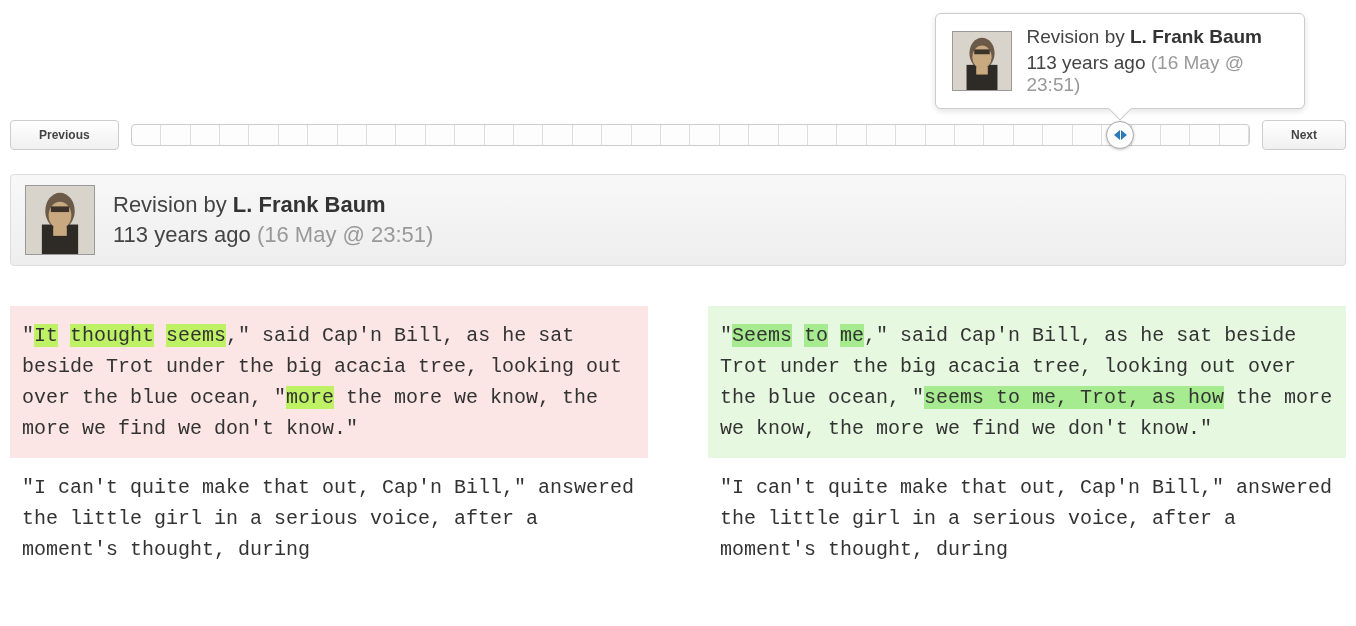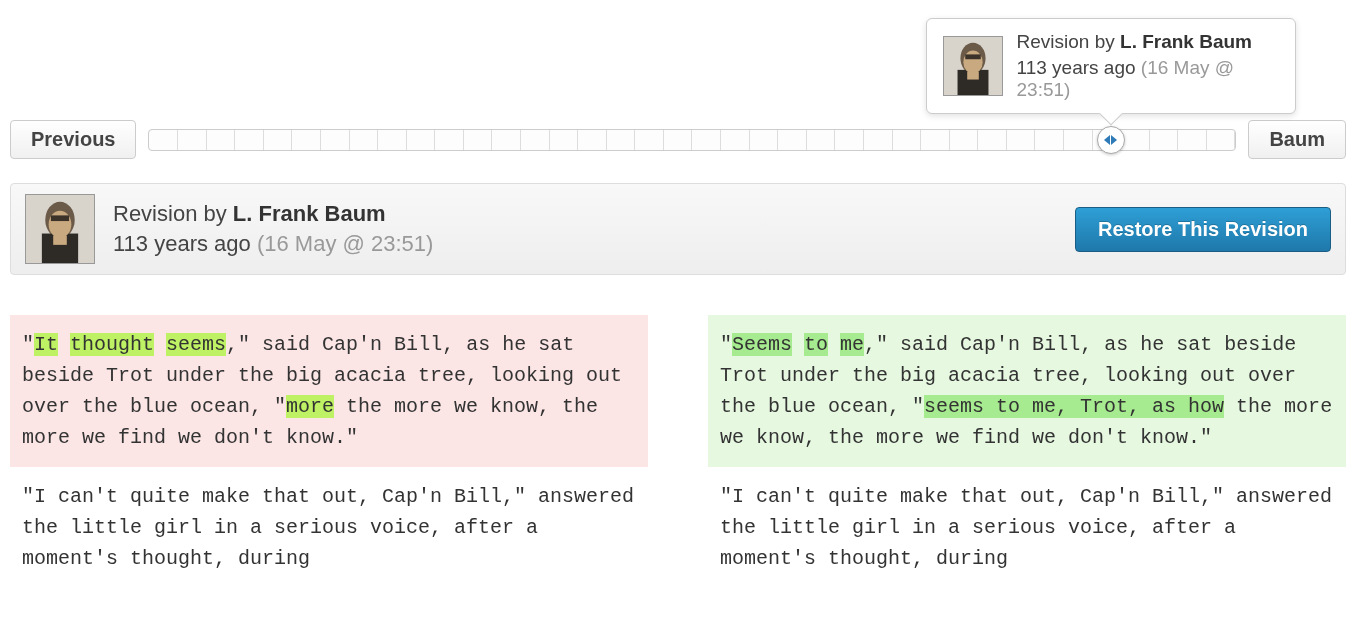--- a/index.html
+++ b/index.html
@@ -15,22 +15,22 @@
     display: flex;
     align-items: center;
     gap: 12px;
     margin-top: 110px;
     position: relative;
   }
   .nav-btn {
     background: linear-gradient(to bottom, #ffffff, #f0f0f0);
     border: 1px solid #ccc;
     border-radius: 4px;
-    padding: 7px 20px;
-    font-size: 20px;
+    padding: 7px 28px;
+    font-size: 12px;
     color: #444;
     font-weight: 600;
     cursor: pointer;
   }
   .tickbar {
     flex: 1;
     height: 22px;
     border: 1px solid #ccc;
     border-radius: 4px;
     background: #fdfdfd;
@@ -223,21 +223,21 @@
         <div class="rev-line1">
           <span>Revision by </span><span class="author">L. Frank Baum</span>
         </div>
         <div class="rev-line2">
           <span>113 years ago </span><span class="dim">(16 May @ 23:51)</span>
         </div>
       </div>
     </div>
   </div>
 
-  <button class="nav-btn">Baum</button>
+  <button class="nav-btn">Next</button>
 </div>
 
 <div class="meta-bar">
   <div class="avatar-large">
     <svg class="avatar-svg" viewBox="0 0 60 60" xmlns="http://www.w3.org/2000/svg">
       <rect width="60" height="60" fill="#d8d4cc"></rect>
       <ellipse cx="30" cy="22" rx="13" ry="16" fill="#6b5a48"></ellipse>
       <rect x="14" y="34" width="32" height="26" fill="#2e2a26"></rect>
       <ellipse cx="30" cy="26" rx="10" ry="12" fill="#c9a97f"></ellipse>
       <rect x="24" y="36" width="12" height="8" fill="#c9a97f"></rect>
@@ -245,21 +245,20 @@
     </svg>
   </div>
   <div class="info">
     <div class="rev-line1">
       <span>Revision by </span><span class="author">L. Frank Baum</span>
     </div>
     <div class="rev-line2">
       <span>113 years ago </span><span class="dim">(16 May @ 23:51)</span>
     </div>
   </div>
-  <button class="restore-btn">Restore This Revision</button>
 </div>
 
 <div class="diff-area">
   <div class="diff-col">
     <div class="diff-block del-bg"><span>"</span><span class="del-mark">It</span><span> </span><span class="del-mark">thought</span><span> </span><span class="del-mark">seems</span><span>," said Cap'n Bill, as he sat beside Trot under the big acacia tree, looking out over the blue ocean, "</span><span class="del-mark">more</span><span> the more we know, the more we find we don't know."</span></div>
     <div class="diff-block plain-bg">"I can't quite make that out, Cap'n Bill," answered the little girl in a serious voice, after a moment's thought, during</div>
   </div>
   <div class="diff-col">
     <div class="diff-block add-bg"><span>"</span><span class="add-mark">Seems</span><span> </span><span class="add-mark">to</span><span> </span><span class="add-mark">me</span><span>," said Cap'n Bill, as he sat beside Trot under the big acacia tree, looking out over the blue ocean, "</span><span class="add-mark">seems to me, Trot, as how</span><span> the more we know, the more we find we don't know."</span></div>
     <div class="diff-block plain-bg">"I can't quite make that out, Cap'n Bill," answered the little girl in a serious voice, after a moment's thought, during</div>

